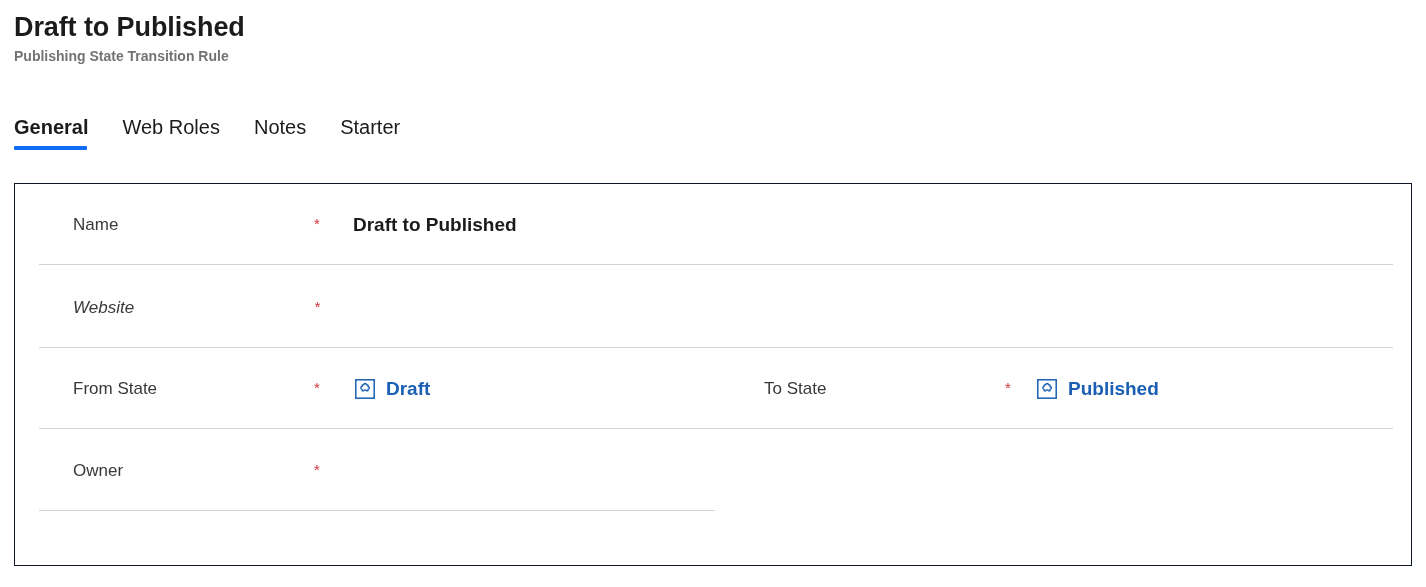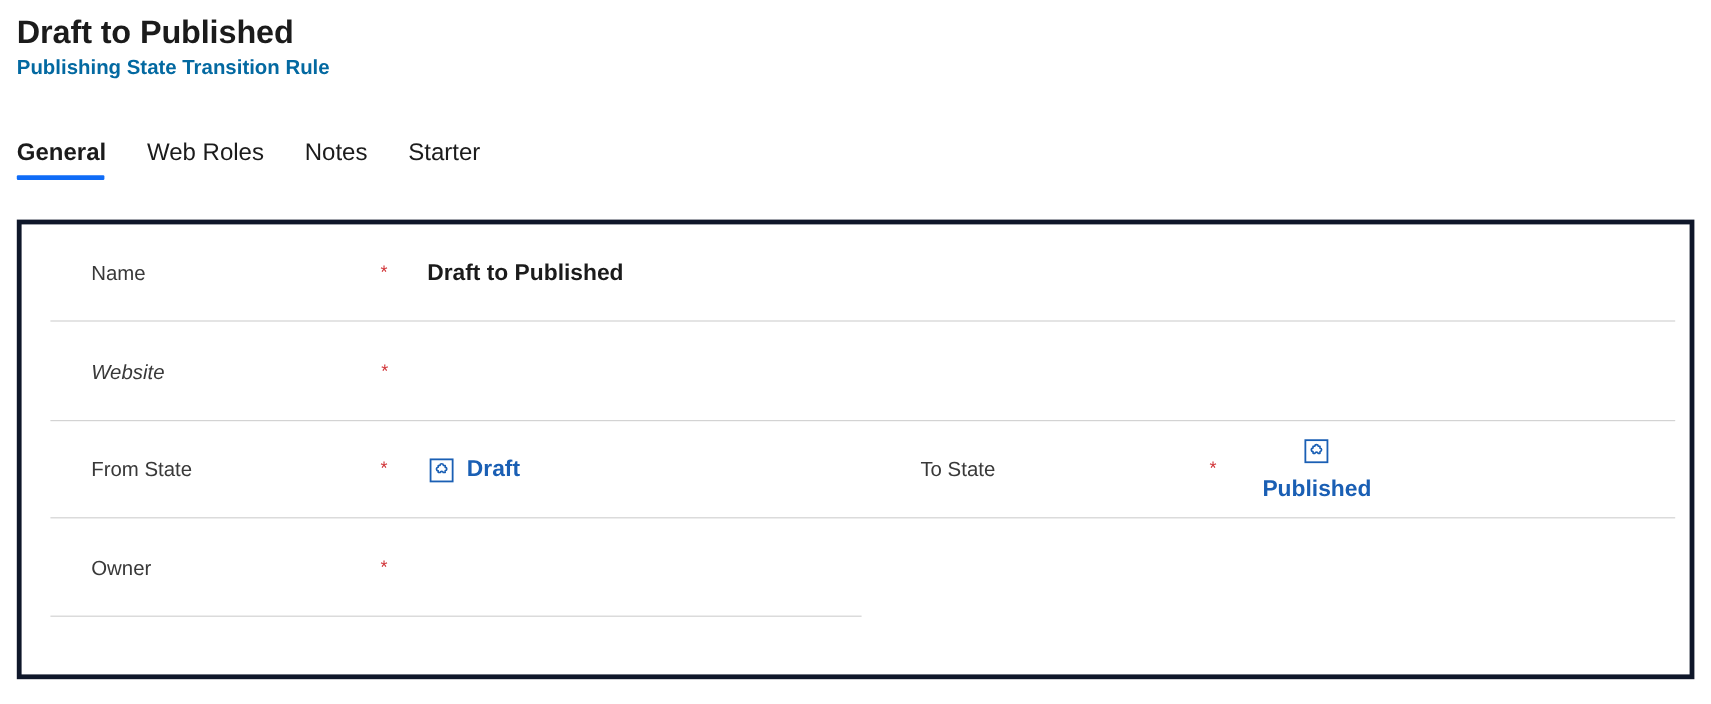--- a/index.html
+++ b/index.html
@@ -29,23 +29,23 @@
   }
   .page-title {
     font-size: 27px;
     font-weight: 600;
     color: #1b1b1b;
     letter-spacing: -0.1px;
     line-height: 34px;
     white-space: nowrap;
   }
   .page-subtitle {
-    font-size: 17px;
+    font-size: 14px;
     font-weight: 600;
-    color: #0369a1;
+    color: #737373;
     line-height: 23px;
     margin-top: 1px;
     white-space: nowrap;
   }
 
   
   .tabstrip {
     position: absolute;
     left: 14px;
     top: 114px;
@@ -76,21 +76,21 @@
     border-radius: 1px;
   }
 
   
   .card {
     position: absolute;
     left: 14px;
     top: 183px;
     width: 1398px;
     height: 383px;
-    border: 4px solid #0f172a;
+    border: 1px solid #0f172a;
     background: #ffffff;
     box-sizing: border-box;
   }
 
   
   .form-row {
     position: absolute;
     left: 0;
     right: 0;
     height: 81px;
@@ -141,21 +141,21 @@
   .field-right .field-required { left: 274px; }
 
   .field-value {
     position: absolute;
     left: 338px;
     display: flex;
     align-items: center;
     gap: 9px;
     white-space: nowrap;
   }
-  .field-right .field-value { left: 318px; flex-direction: column; }
+  .field-right .field-value { left: 304px; }
 
   .value-text {
     font-size: 19px;
     font-weight: bold;
     color: #1b1b1b;
   }
   .value-link {
     font-size: 19px;
     font-weight: bold;
     color: #1a5fb4;

